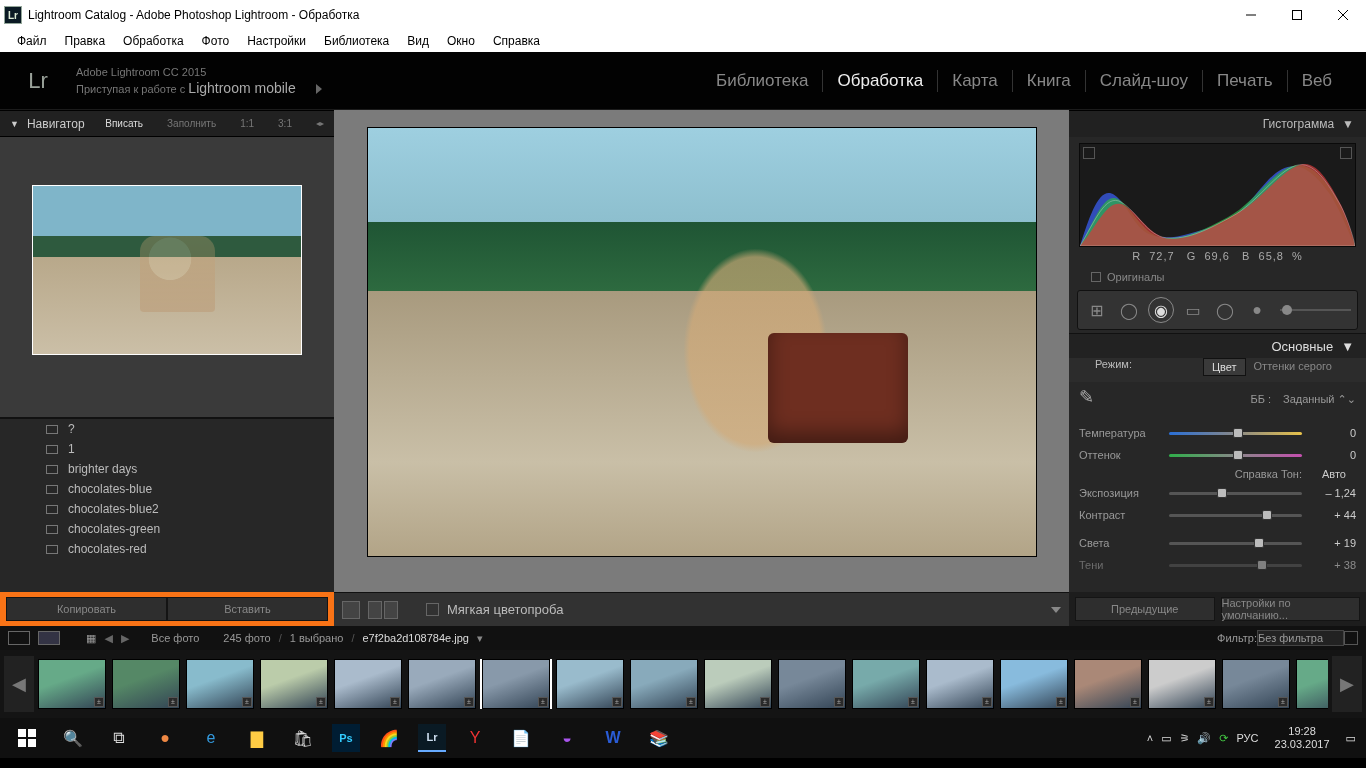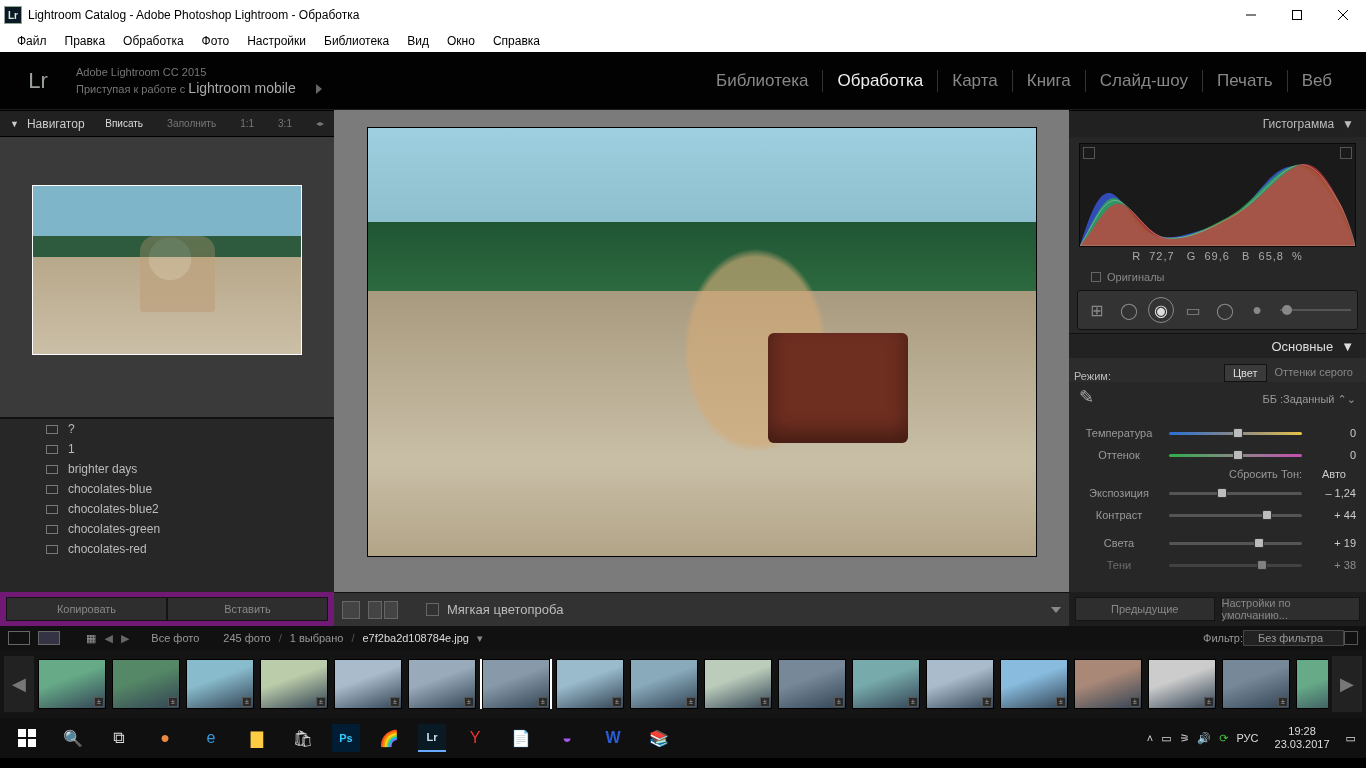--- a/index.html
+++ b/index.html
@@ -29,21 +29,21 @@
 .panel-header .tri{margin-right:8px;font-size:9px}
 .panel-header .opts{margin-left:auto;display:flex;gap:24px;font-size:10px;color:#777;align-items:center}
 .panel-header .opts span.on{color:#ddd}
 .nav-thumb-wrap{height:280px;background:#3a3a3a;display:flex;align-items:flex-start;justify-content:center;padding:20px 20px}
 .nav-thumb{width:270px;height:170px;border:1px solid #fff;background:linear-gradient(180deg,#7fb5c9 0%,#7fb5c9 30%,#2e5a3e 30%,#2e5a3e 42%,#b8a88a 42%,#cbbfa7 100%);position:relative;margin-top:28px}
 .nav-thumb::after{content:"";position:absolute;left:40%;top:30%;width:28%;height:45%;background:radial-gradient(circle at 40% 30%,#e5cfa8 0 30%,transparent 31%),linear-gradient(#d0a97a,#b8875a);border-radius:20% 20% 5% 5%;opacity:.3}
 .preset-list{flex:1;background:#272727;overflow:hidden;font-size:12px;color:#bbb;border-top:2px solid #111}
 .preset-row{height:20px;display:flex;align-items:center;padding-left:46px;gap:10px;border-bottom:0px solid #333}
 .preset-row.sel{background:#42494f;color:#fff}
 .preset-row .ic{width:12px;height:9px;border:1px solid #777;display:inline-block}
-.left-buttons{height:34px;background:#701a75;display:flex;gap:0;padding:5px 6px}
+.left-buttons{height:34px;background:#f97316;display:flex;gap:0;padding:5px 6px}
 .lbtn{flex:1;background:#2e2e2e;border:1px solid #141414;color:#888;font-size:11px;display:flex;align-items:center;justify-content:center}
 
 .center-col{flex:1;display:flex;flex-direction:column;background:#7b7b7b}
 .canvas-area{flex:1;background:#7b7b7b;display:flex;align-items:center;justify-content:center;padding:10px}
 .main-photo{width:670px;height:430px;background:
  radial-gradient(ellipse 120px 170px at 58% 52%,rgba(210,170,120,.65) 0 55%,transparent 60%),
  linear-gradient(180deg,#9ecfe0 0%,#8dbfce 22%,#1f5534 22%,#2d6a3f 38%,#a89a7e 38%,#c9bfa7 78%,#b2a487 100%);
  position:relative;border:1px solid #000;margin-top:-18px}
 .main-photo::before{content:"";position:absolute;left:60%;top:48%;width:140px;height:110px;background:#6e2e20;border-radius:6px;box-shadow:inset 0 -10px 20px rgba(0,0,0,.4)}
 .center-toolbar{height:34px;background:#323232;display:flex;align-items:center;padding:0 8px;gap:8px;color:#bbb;font-size:13px;border-top:1px solid #111}
@@ -63,34 +63,34 @@
 .tool-row{height:40px;background:#333;margin:3px 8px;border:1px solid #111;border-radius:3px;display:flex;align-items:center;padding:0 6px;gap:6px}
 .tool-row .t{width:26px;height:26px;border:1px solid transparent;border-radius:13px;display:flex;align-items:center;justify-content:center;color:#888;font-size:16px}
 .tool-row .t.sq{border-radius:3px}
 .tool-row .t.on{border-color:#888;color:#ddd}
 .tool-row .sl{flex:1;height:2px;background:#555;margin-left:4px;position:relative}
 .tool-row .sl::after{content:"";position:absolute;left:2px;top:-4px;width:10px;height:10px;border-radius:5px;background:#888}
 .panel-sec{border-top:1px solid #111}
 .sec-title{height:24px;display:flex;align-items:center;justify-content:flex-end;padding:0 12px;font-size:13px;color:#ddd;gap:8px;background:#222}
 .sec-body{padding:6px 10px;font-size:11px}
 .row-flex{display:flex;align-items:center;height:22px;gap:6px}
-.row-flex .lab{color:#999;min-width:80px;text-align:center}
+.row-flex .lab{color:#999;min-width:80px;text-align:left}
 .row-flex .val{color:#ccc;min-width:44px;text-align:right}
 .slider{flex:1;height:8px;position:relative;margin:0 4px}
 .slider .track{position:absolute;top:3px;left:0;right:0;height:3px;background:#555;border-radius:2px}
 .slider.temp .track{background:linear-gradient(90deg,#2a6fd6,#888,#e6c14a)}
 .slider.tint .track{background:linear-gradient(90deg,#2fae4a,#888,#c44fae)}
 .slider .knob{position:absolute;top:-1px;width:10px;height:10px;background:#bcbcbc;border:1px solid #333;border-radius:2px}
-.mode-row{display:flex;align-items:flex-end;height:24px;background:#2c2c2c;padding:0 5px;font-size:11px}
+.mode-row{display:flex;align-items:flex-start;height:24px;background:#2c2c2c;padding:0 26px;font-size:11px}
 .mode-row .seg{margin-left:auto;display:flex}
 .mode-row .seg span{padding:2px 8px;color:#888}
 .mode-row .seg span.on{background:#3a3a3a;color:#ddd;border:1px solid #111}
 .wb-row{display:flex;align-items:center;padding:4px 10px;gap:8px}
 .eyedrop{width:26px;height:26px;color:#aaa;font-size:18px}
-.wb-row .r{margin-left:auto;display:flex;gap:0;align-items:center;font-size:11px;color:#999}
+.wb-row .r{margin-left:auto;display:flex;gap:12px;align-items:center;font-size:11px;color:#999}
 .tone-hdr{display:flex;align-items:center;justify-content:flex-end;gap:20px;padding:2px 10px;font-size:11px;color:#999}
 .right-buttons{height:34px;background:#1d1d1d;display:flex;gap:6px;padding:5px 6px;margin-top:auto}
 
 .info-bar{height:24px;background:#111;display:flex;align-items:center;color:#999;font-size:11px;padding:0 8px;gap:8px}
 .info-bar .monitor{width:22px;height:14px;border:1px solid #666;display:inline-block}
 .info-bar .monitor.b{background:#334}
 .info-bar .sep{color:#555}
 .info-bar .fname{color:#ddd}
 .info-bar .right{margin-left:auto;display:flex;gap:0;align-items:center}
 .filmstrip{height:68px;background:#141414;display:flex;align-items:center;padding:0 4px;gap:4px;overflow:hidden}
@@ -300,21 +300,21 @@
         </div>
         <div class="row-flex">
           <span class="lab">Оттенок</span>
           <span class="slider tint">
               <span class="track"></span>
               <span class="knob" style="left:48%"></span>
             </span>
           <span class="val">0</span>
         </div>
         <div class="tone-hdr">
-          <span>Сбросить Тон:</span>
+          <span>Справка Тон:</span>
           <span style="color:#ccc">Авто</span>
         </div>
         <div class="row-flex">
           <span class="lab">Экспозиция</span>
           <span class="slider">
               <span class="track"></span>
               <span class="knob" style="left:36%"></span>
             </span>
           <span class="val">– 1,24</span>
         </div>
@@ -364,21 +364,21 @@
   <span>Все фото</span>
   <span style="width:8px"></span>
   <span>245 фото</span>
   <span class="sep">/</span>
   <span>1 выбрано</span>
   <span class="sep">/</span>
   <span class="fname">e7f2ba2d108784e.jpg</span>
   <span style="color:#888">▾</span>
   <span class="right">
     <span>Фильтр:</span>
-    <span style="border:1px solid #444;padding:1px 20px 1px 14px;background:#222"><span>Без фильтра</span></span>
+    <span style="border:1px solid #444;padding:1px 20px 1px 0;background:#222"><span>Без фильтра</span></span>
     <span style="width:14px;height:14px;border:1px solid #555;display:inline-block"></span>
   </span>
 </div>
 
 <div class="filmstrip">
   <div class="nav-arrow">◀</div>
   <div id="thumbs" style="display:flex;gap:6px;flex:1;overflow:hidden">
       <div class="thumb" style="background: linear-gradient(160deg, rgb(102, 170, 136) 40%, rgb(51, 68, 85) 100%);">
         <span class="badge">±</span>
       </div>

